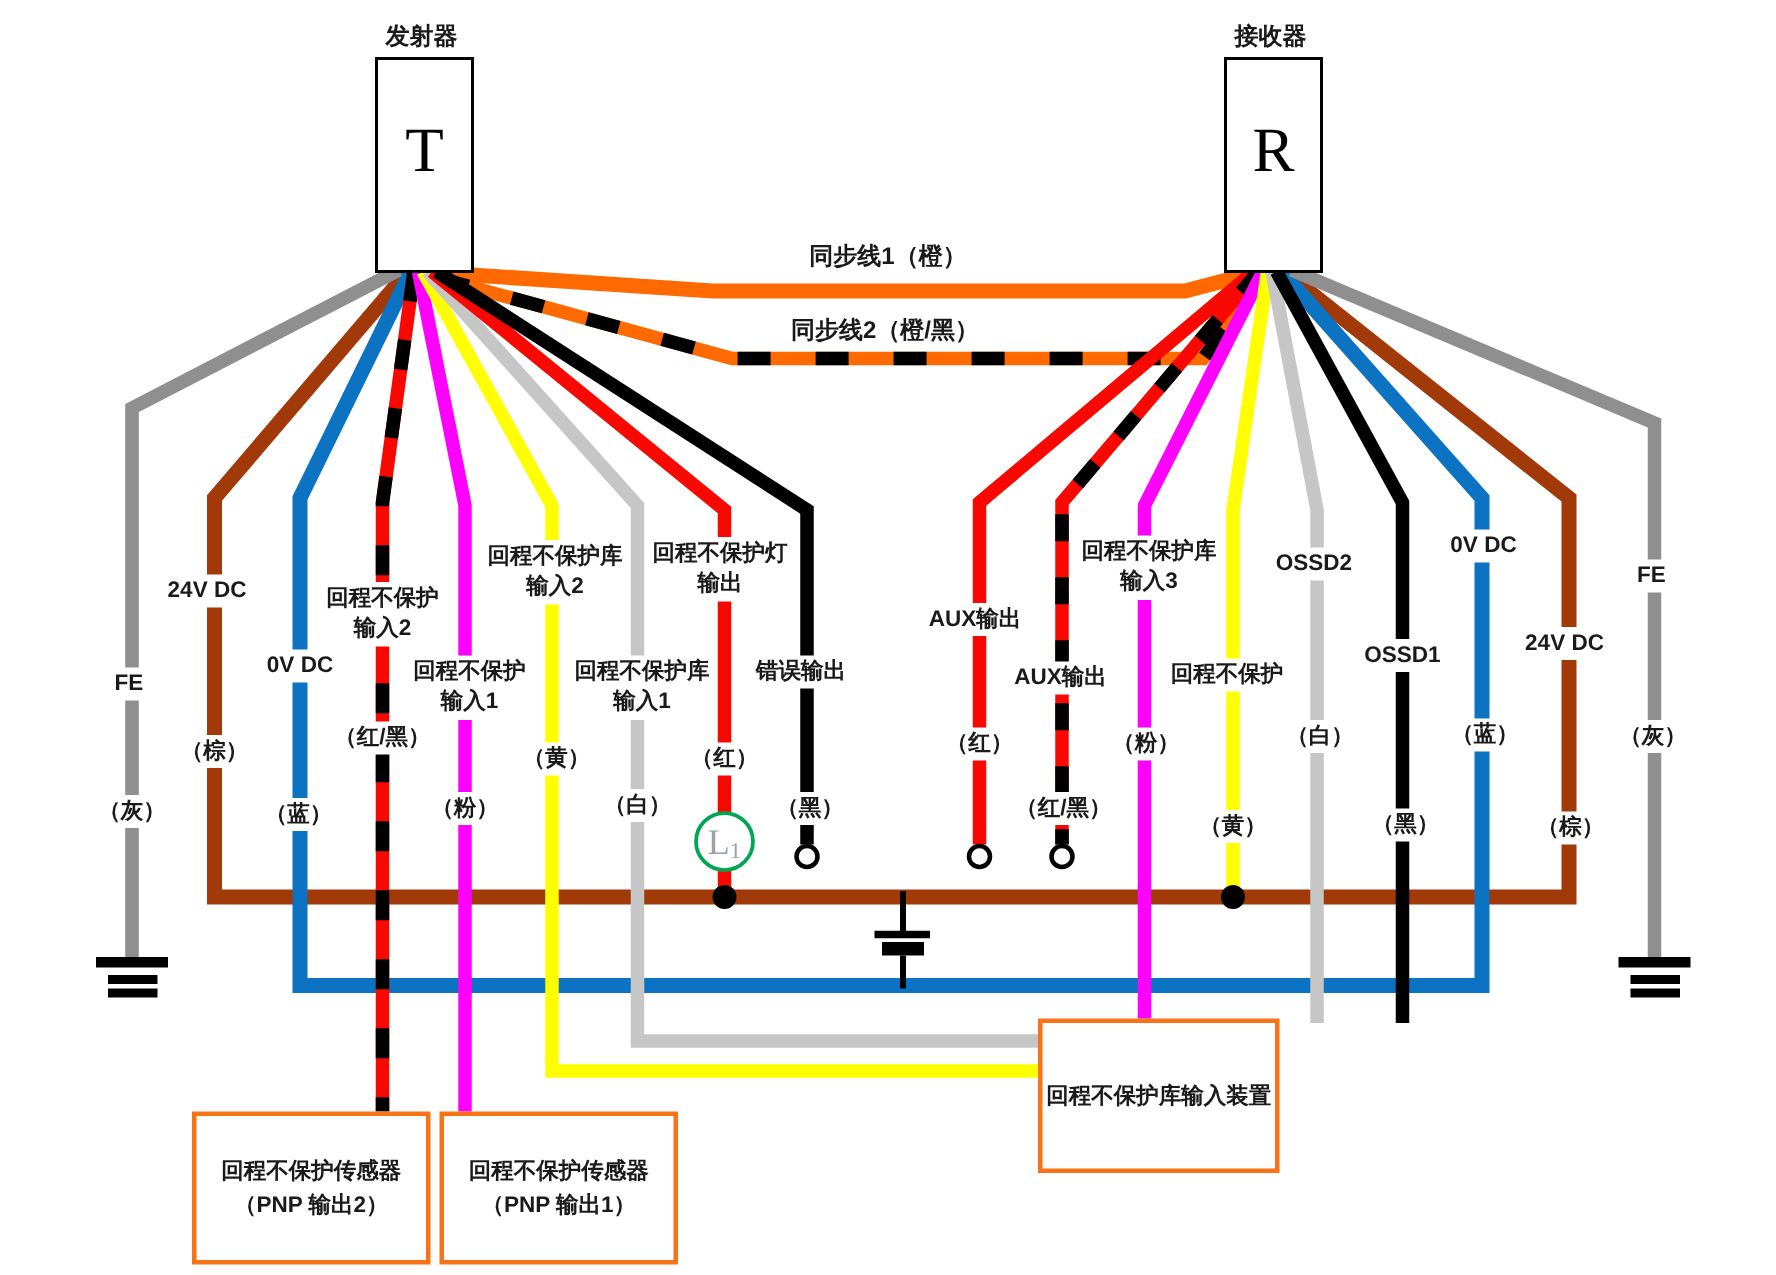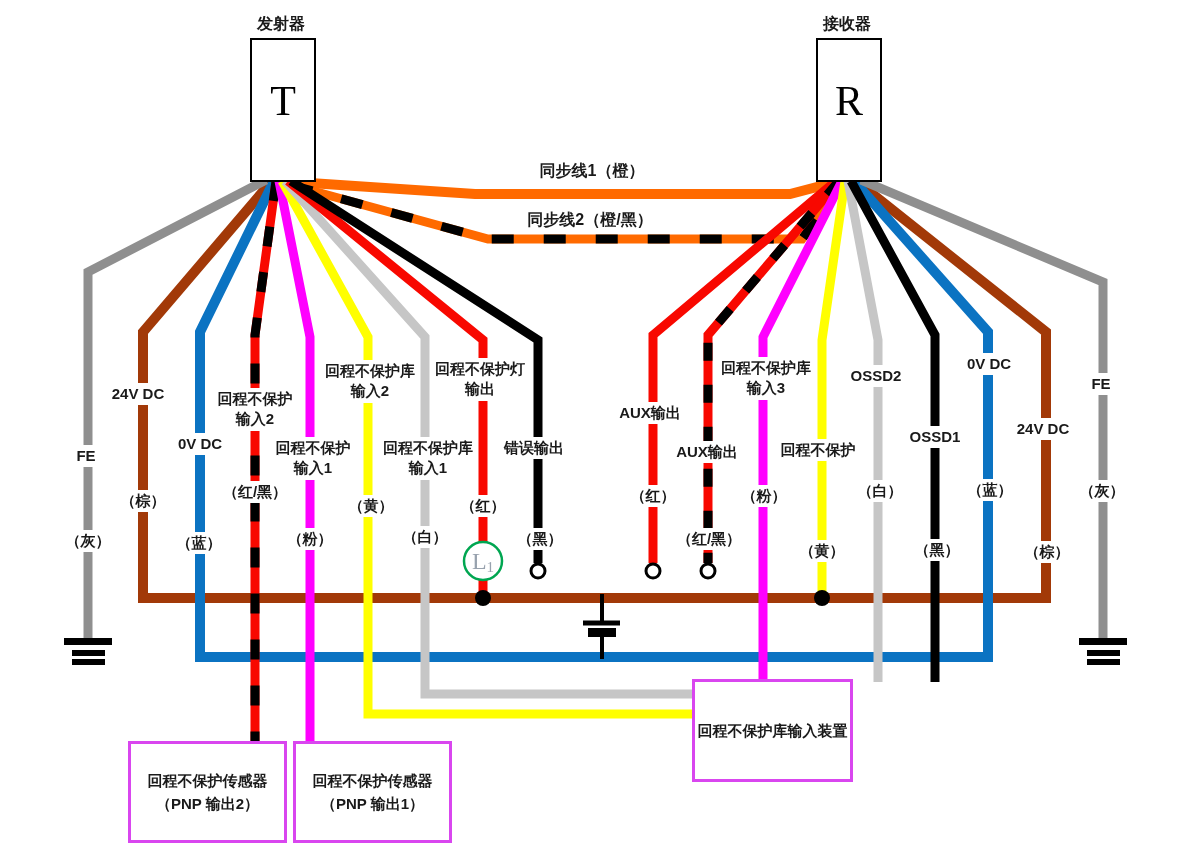--- a/index.html
+++ b/index.html
@@ -24,21 +24,21 @@
   }
   .unitletter{
     font-family:"Liberation Serif",serif;font-size:42px;color:#000;line-height:1;
     margin-top:-18px;
   }
   .unittitle{
     position:absolute;transform:translateX(-50%);font-weight:bold;font-size:16px;color:#1a1a1a;
     white-space:nowrap;
   }
   .gbox{
-    position:absolute;border:3px solid #d946ef;background:#fff;
+    position:absolute;border:3px solid #f97316;background:#fff;
     display:flex;flex-direction:column;align-items:center;justify-content:center;
     font-weight:bold;font-size:15px;color:#1a1a1a;text-align:center;line-height:1.55;
   }
 </style>
 </head>
 <body>
 
 <div id="stage">
 
   <svg id="wiresvg" width="1184" height="850" viewBox="0 0 1184 850">

